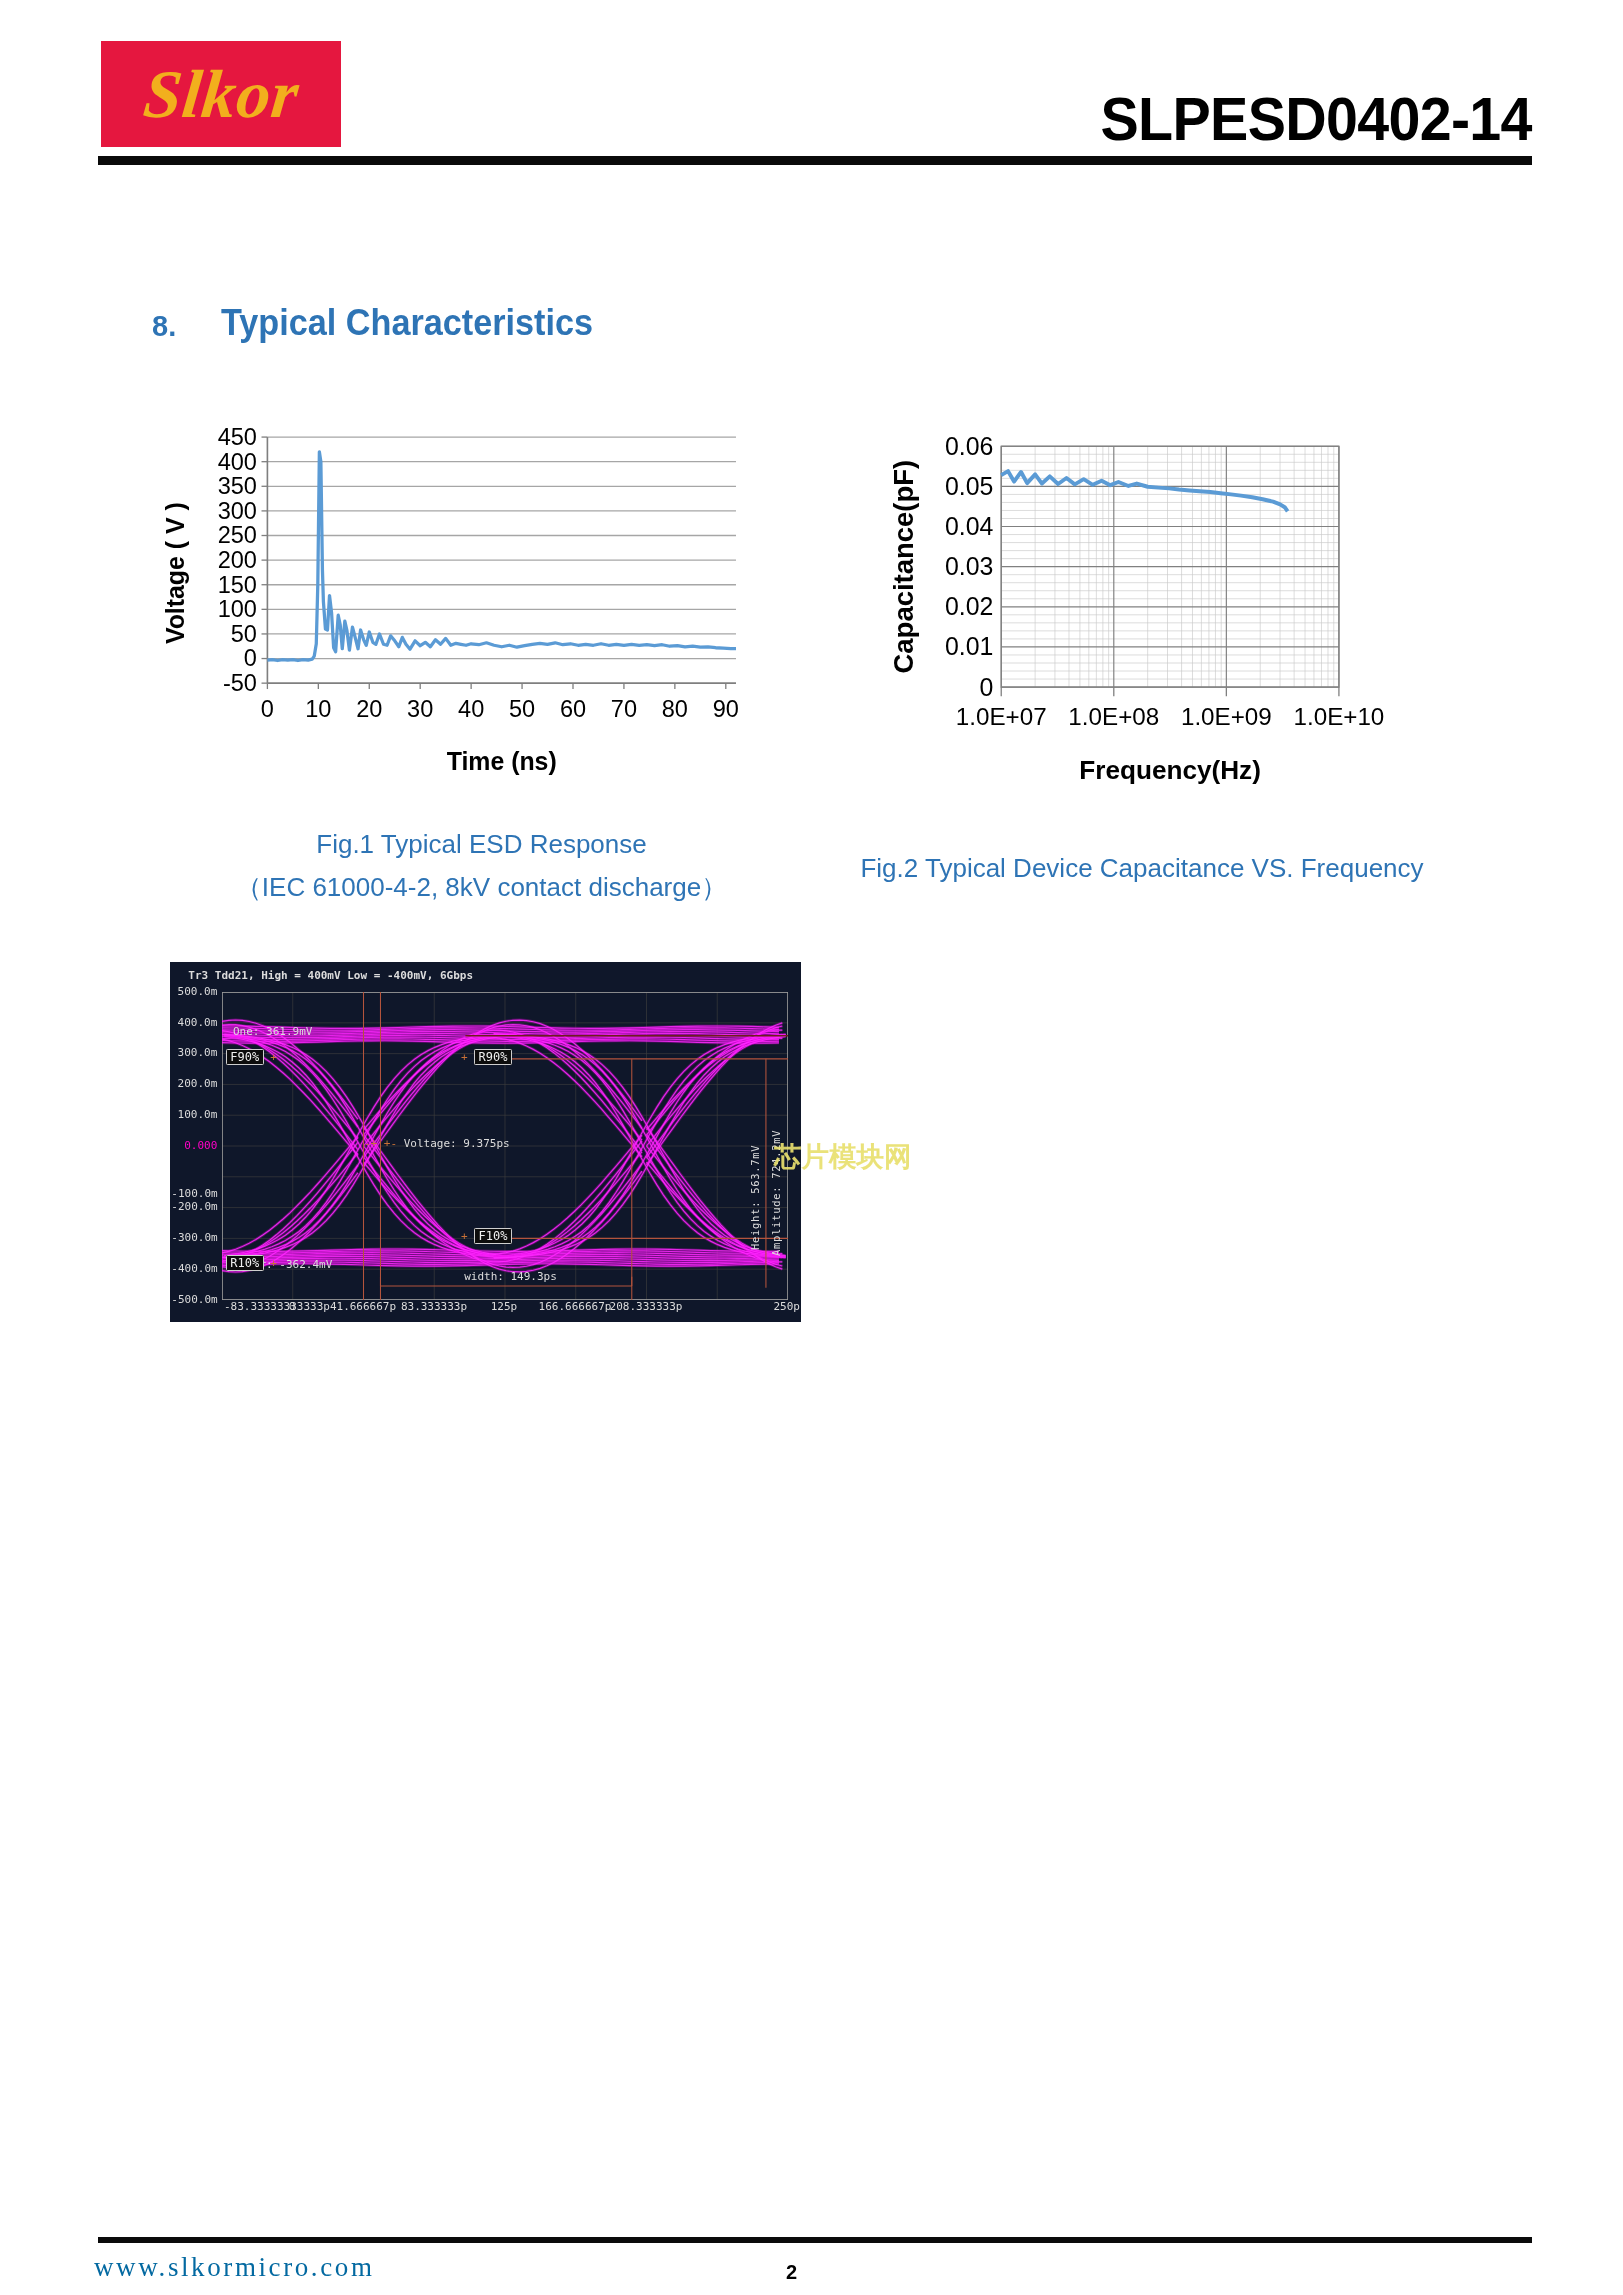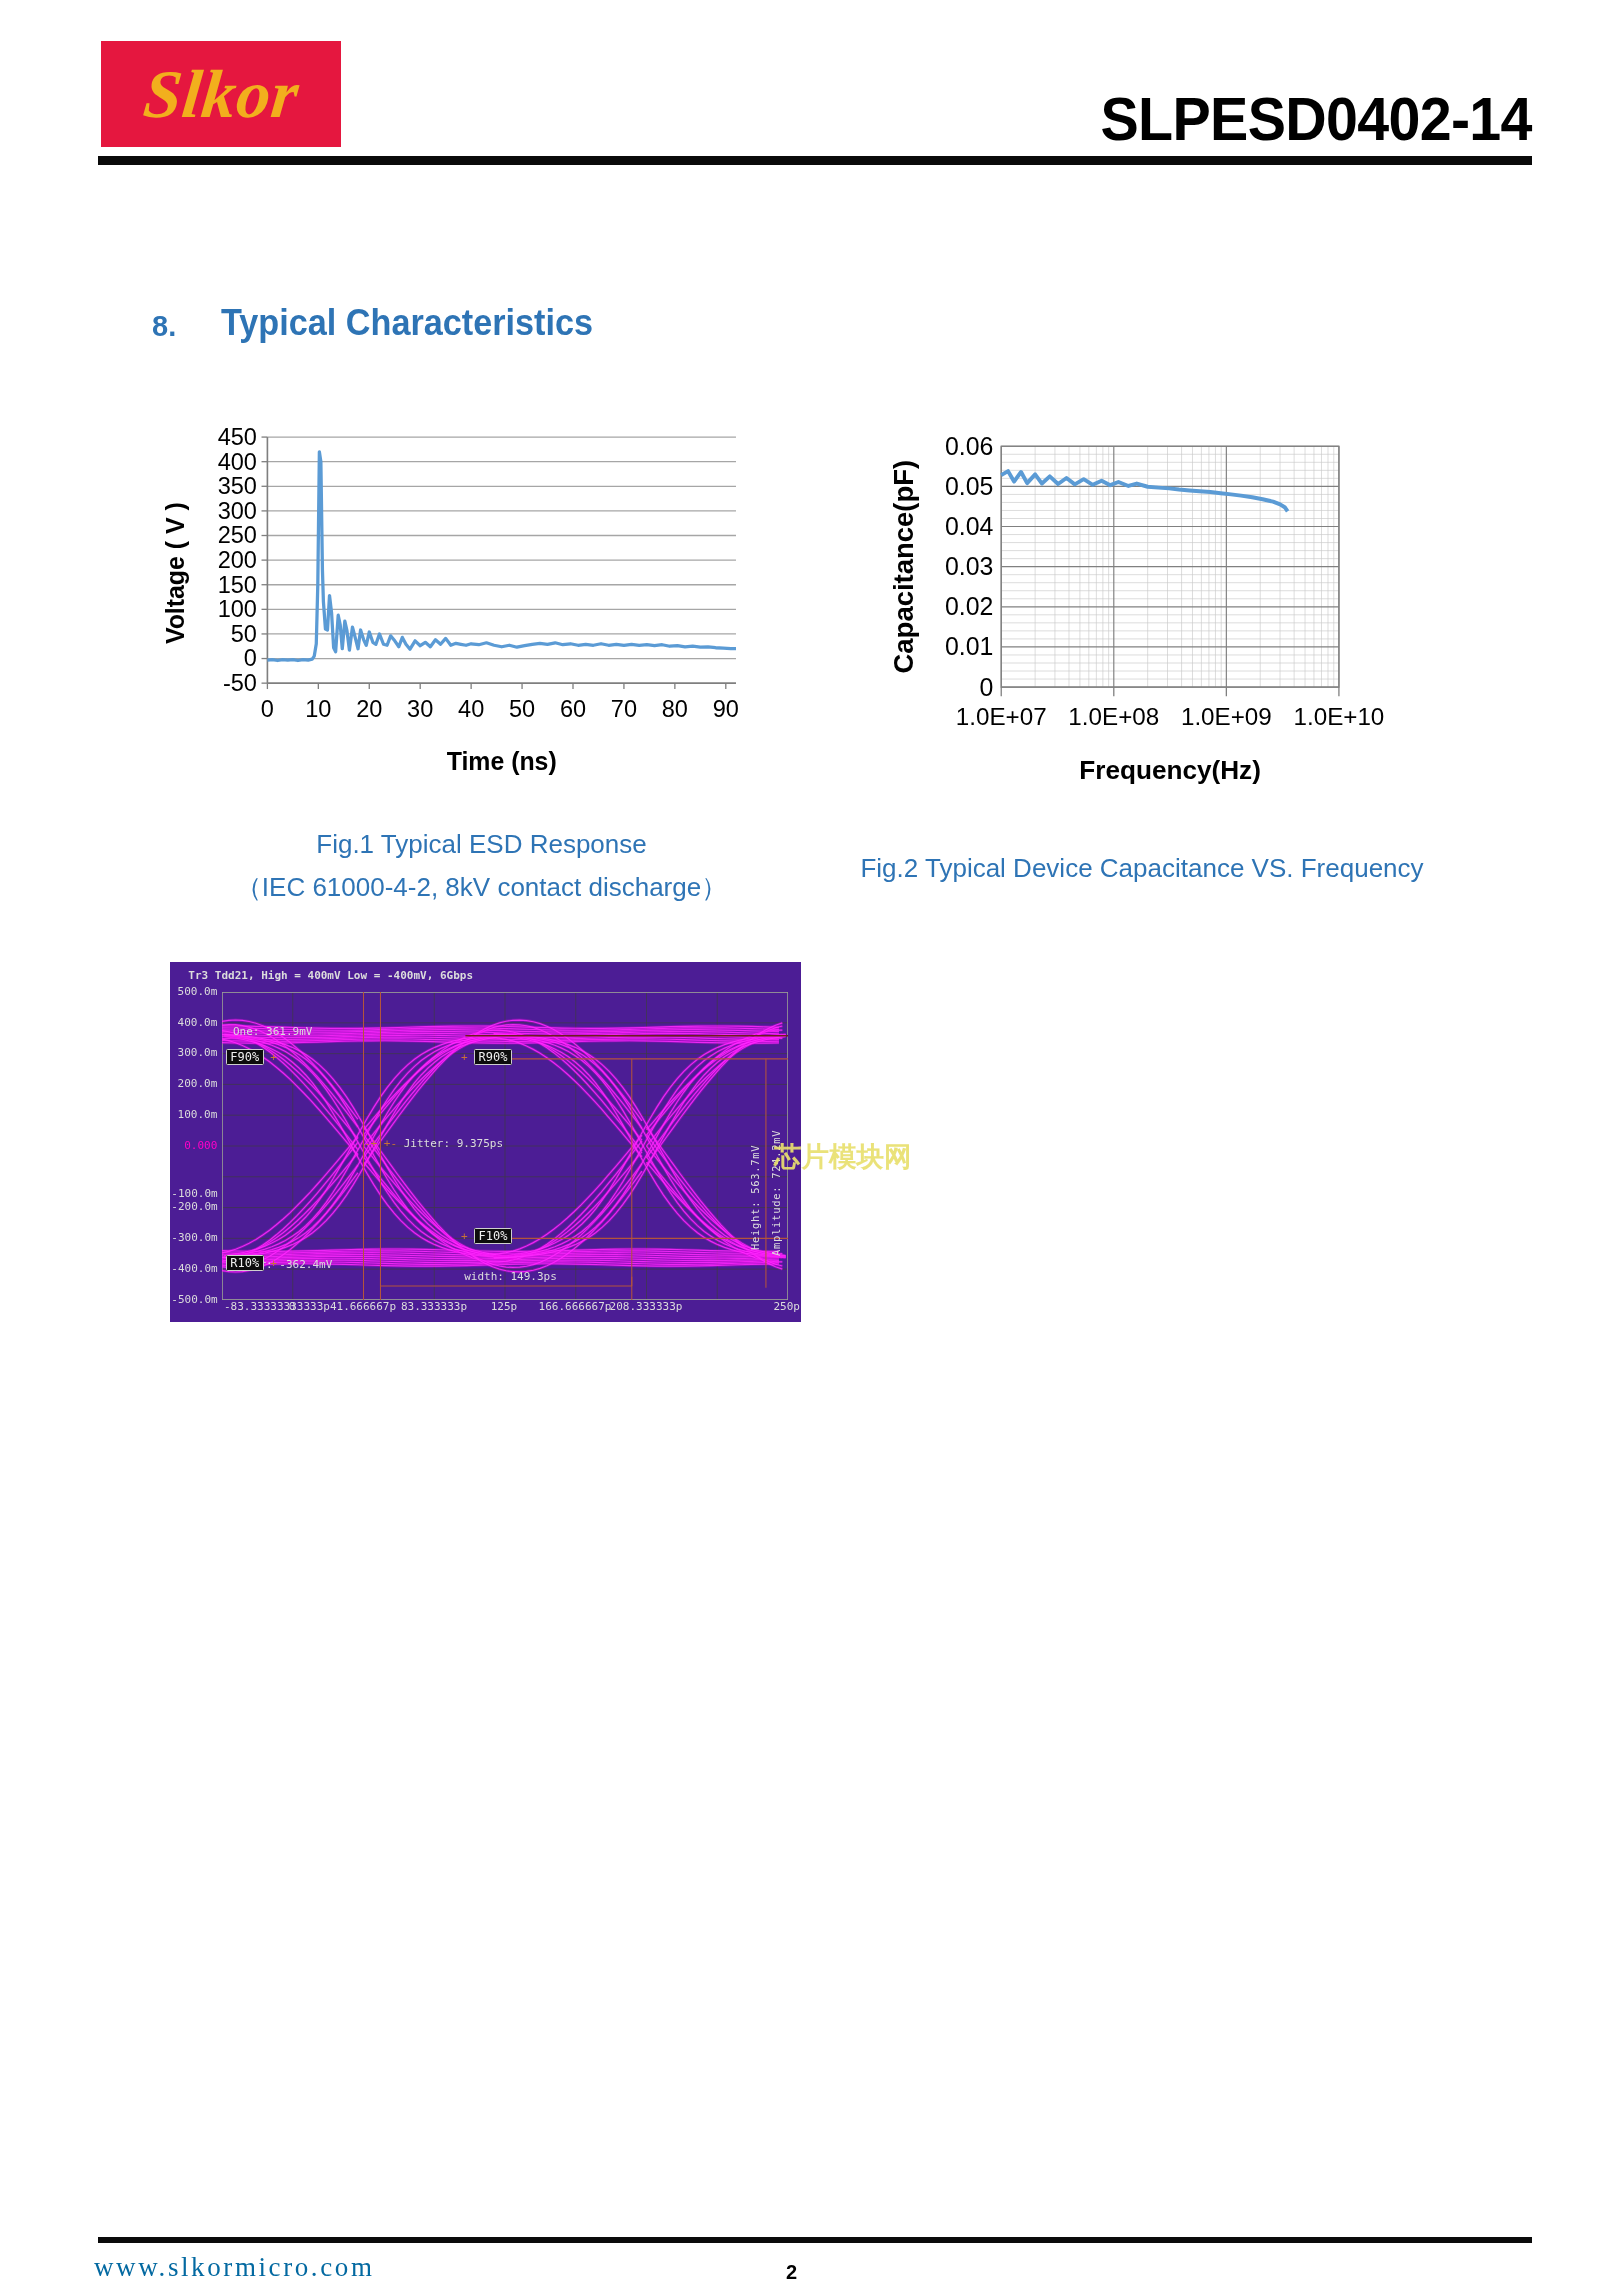--- a/index.html
+++ b/index.html
@@ -22,21 +22,21 @@
         transform:scaleX(.95);transform-origin:left;white-space:nowrap;}
   
   .caption{color:#2E74B5;font-size:26px;text-align:center;line-height:43px;white-space:nowrap;}
   #cap1{left:187px;top:823px;width:589px;}
   #cap2{left:844px;top:847px;width:596px;}
   #cap3{left:187px;top:1381px;width:589px;}
   
   #fig1-svg{left:164px;top:412px;}
   #fig2-svg{left:871px;top:412px;}
   
-  #scope{left:170px;top:962px;width:631px;height:360px;background:#4c1d95;
+  #scope{left:170px;top:962px;width:631px;height:360px;background:#0f172a;
          font-family:"DejaVu Sans Mono",monospace;}
   #scope .lbl{position:absolute;color:#dcdcdc;font-size:11px;white-space:nowrap;}
   #scope-title{left:18.3px;top:6.5px;color:#FF00C8;font-size:12.4px;font-weight:bold;}
   .ytick{width:46px;text-align:right;}
   .marker-box{border:0.7px solid #cfcfcf;background:#0d0d0d;padding:0 3.3px;font-size:12px;
         border-radius:1.3px;color:#f0f0f0;}
   .orange{color:#C87137;}
   .vlabel{writing-mode:vertical-rl;transform:rotate(180deg);letter-spacing:0.7px;}
   #watermark{left:774px;top:1139px;font-size:27.5px;font-weight:bold;
         color:rgba(232,224,110,.92);z-index:5;font-family:"DejaVu Sans",sans-serif;white-space:nowrap;}
@@ -405,21 +405,21 @@
     <div class="lbl" style="left:56px;top:267px;margin-top:27px;">
       <span class="marker-box">R10%</span>
       <span class="orange">+</span>
     </div>
     <div class="lbl" style="left:291px;top:267px;">
       <span class="orange">+</span>
       <span class="marker-box">F10%</span>
     </div>
     <div class="lbl" style="left:194px;top:175px;">
       <span class="orange">-+&nbsp;+-</span>
-      <span>Jitter: 9.375ps</span>
+      <span>Voltage: 9.375ps</span>
     </div>
     <div class="lbl" style="left:275px;top:308px;width:131px;text-align:center;">width: 149.3ps</div>
     <div class="lbl vlabel" style="left:579px;top:92px;height:196px;font-size:10.5px;">Height: 563.7mV</div>
     <div class="lbl vlabel" style="left:600px;top:85px;height:209px;font-size:10.5px;">Amplitude: 724.2mV</div>
   </div>
   <div class="abs" id="watermark">芯片模块网</div>
 
   <div class="abs rule" id="rule-bottom"></div>
   <div class="abs" id="website">www.slkormicro.com</div>
   <div class="abs" id="page-num">2</div>

